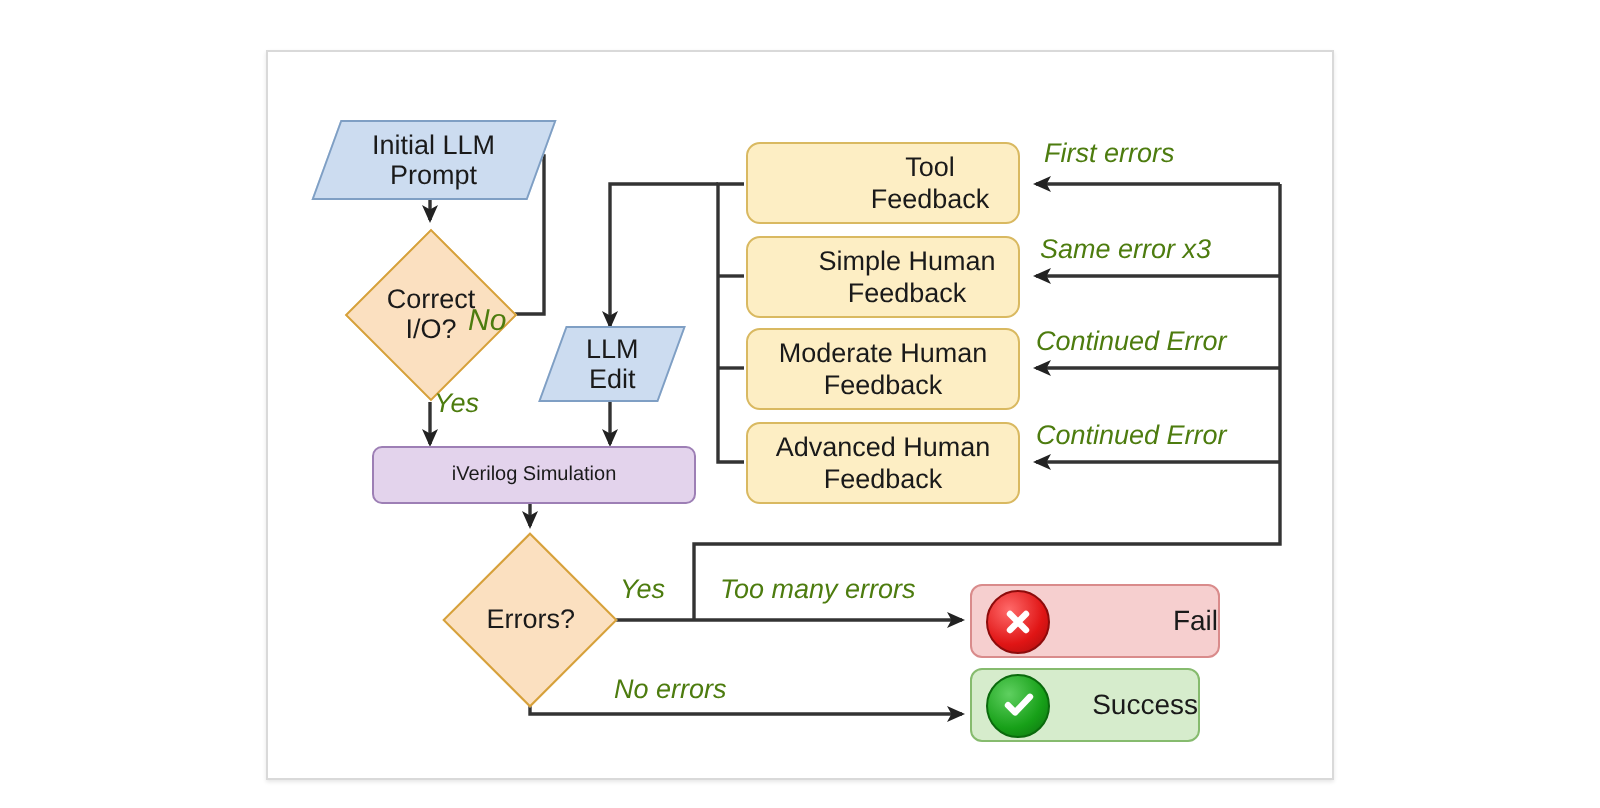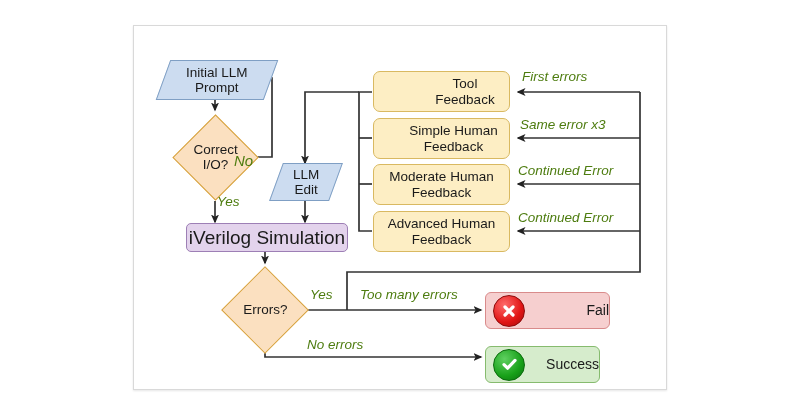--- a/index.html
+++ b/index.html
@@ -103,21 +103,21 @@
   <div class="node diamond" style="left:185px;top:127px;width:61px;height:61px;font-size:13.5px;">
     <span class="nlabel">Correct
 I/O?</span>
   </div>
 
   <div class="node para" style="left:276px;top:163px;width:60px;height:38px;font-size:13.5px;">
     <span class="nlabel">LLM
 Edit</span>
   </div>
 
-  <div class="node proc" style="left:186px;top:223px;width:162px;height:29px;font-size:19px;">
+  <div class="node proc" style="left:186px;top:223px;width:162px;height:29px;font-size:10px;">
     <span class="nlabel">iVerilog Simulation</span>
   </div>
 
   <div class="node diamond" style="left:234px;top:279px;width:62px;height:62px;font-size:13.5px;">
     <span class="nlabel">Errors?</span>
   </div>
 
   <div class="node fb" style="left:373px;top:71px;width:137px;height:41px;font-size:13.5px;padding-left:47px;">
     <span class="nlabel">Tool
 Feedback</span>
@@ -140,21 +140,21 @@
 
   <div class="node res res-fail" style="left:485px;top:292px;width:125px;height:37px;font-size:14px;">
     <span class="badge badge-x">
       <svg width="18" height="18" viewBox="0 0 18 18" aria-hidden="true">
         <path d="M5 5 L13 13 M13 5 L5 13" stroke="#ffffff" stroke-width="3.2" stroke-linecap="round"></path>
       </svg>
     </span>
     <span class="nlabel">Fail</span>
   </div>
 
-  <div class="node res res-ok" style="left:485px;top:346px;width:115px;height:37px;font-size:14px;">
+  <div class="node res res-ok" style="left:485px;top:334px;width:115px;height:37px;font-size:14px;">
     <span class="badge badge-c">
       <svg width="19" height="19" viewBox="0 0 19 19" aria-hidden="true">
         <path d="M4 9.6 L7.6 13.2 L15 5.4" stroke="#ffffff" stroke-width="3.2" fill="none" stroke-linecap="round" stroke-linejoin="round"></path>
       </svg>
     </span>
     <span class="nlabel">Success</span>
   </div>
 
   <div class="edgelabel" style="left:234px;top:113px;font-size:15px;margin-top:39px;">No</div>
 

